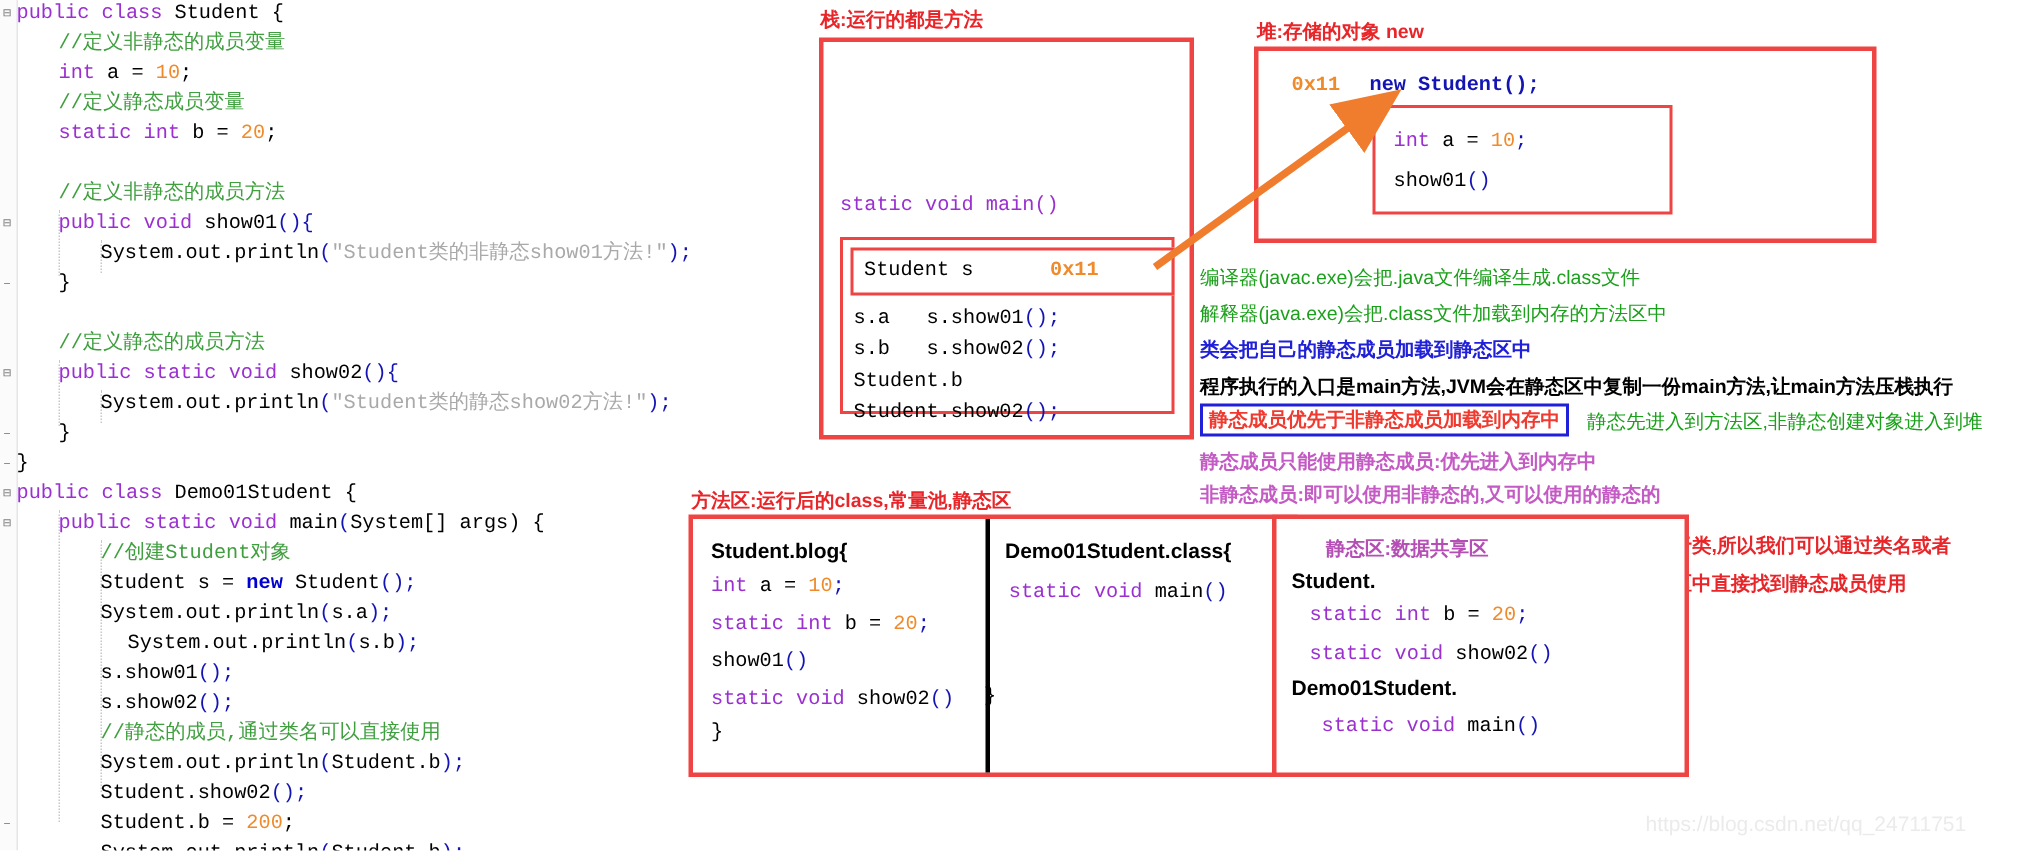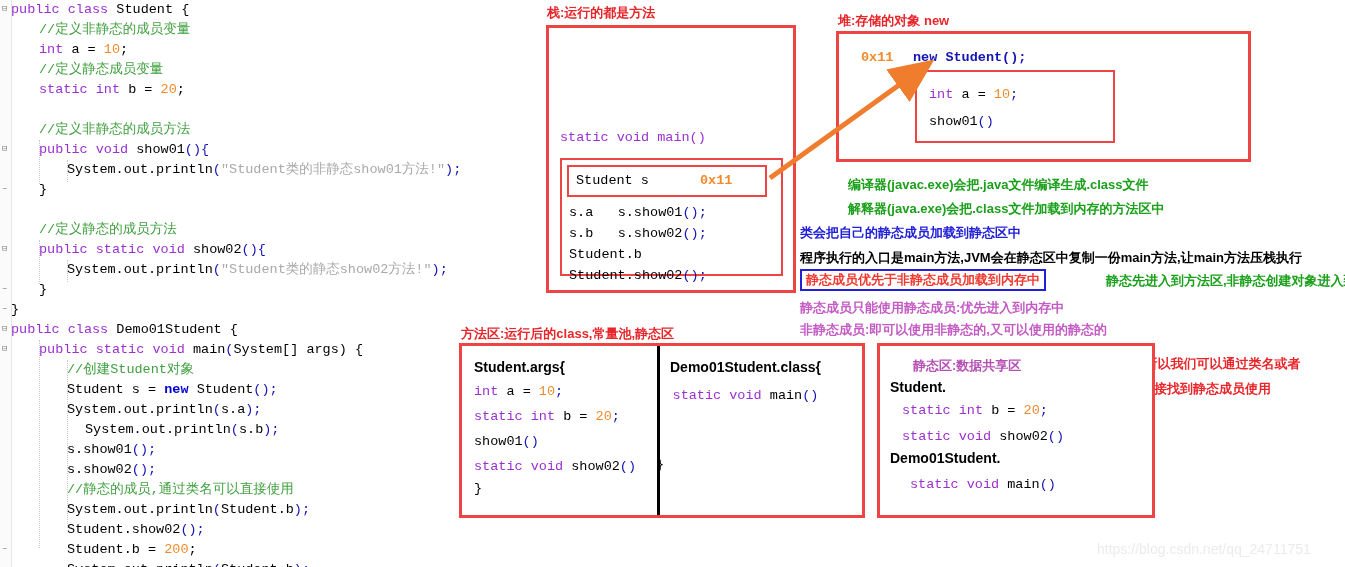--- a/index.html
+++ b/index.html
@@ -88,24 +88,23 @@
   .lbl-blue {
     position: absolute;
     color: #2020d8;
     font-weight: bold;
     font-size: 13px;
     white-space: pre;
   }
   .lbl-green {
     position: absolute;
     color: #1aa01a;
-    font-weight: bold;
-    font-size: 13px;
-    white-space: pre;
-    margin-left: 48px;
+    font-weight: normal;
+    font-size: 13px;
+    white-space: pre;
   }
   .lbl-black {
     position: absolute;
     color: #000000;
     font-weight: bold;
     font-size: 13px;
     white-space: pre;
   }
   .lbl-purple {
     position: absolute;
@@ -213,21 +212,21 @@
 </div>
 
 <div class="lbl-red" style="left:547px; top:4px;">栈:运行的都是方法</div>
 
 <div class="box" style="left:546px; top:25px; width:250px; height:268px;">
 
   <div class="mono" style="position:absolute; left:11px; top:102px; color:#9b30d0;"><span>static void main()</span></div>
 
   <div class="box box-thin" style="left:11px; top:130px; width:223px; height:118px;">
 
-    <div class="box box-thin" style="left:5px; top:5px; width:200px; height:32px;">
+    <div class="box box-thin" style="left:5px; top:5px; width:216px; height:32px;">
       <div class="mono" style="position:absolute; left:7px; top:6px; color:#000;">Student s</div>
       <div class="mono" style="position:absolute; left:131px; top:6px; color:#ef8b2c; font-weight:bold;">0x11</div>
     </div>
 
     <div id="stack-usage" style="position:absolute; left:7px; top:42px;">
         <div class="mono" style="line-height: 21px; color: rgb(0, 0, 0);"><span class="plain">s</span><span class="plain">.</span><span class="plain">a</span><span class="plain">   </span><span class="plain">s</span><span class="plain">.</span><span class="plain">show01</span><span class="pun">();</span></div>
         <div class="mono" style="line-height: 21px; color: rgb(0, 0, 0);"><span class="plain">s</span><span class="plain">.</span><span class="plain">b</span><span class="plain">   </span><span class="plain">s</span><span class="plain">.</span><span class="plain">show02</span><span class="pun">();</span></div>
         <div class="mono" style="line-height: 21px; color: rgb(0, 0, 0);"><span class="plain">Student</span><span class="plain">.</span><span class="plain">b</span></div>
         <div class="mono" style="line-height: 21px; color: rgb(0, 0, 0);"><span class="plain">Student</span><span class="plain">.</span><span class="plain">show02</span><span class="pun">();</span></div>
       </div>
@@ -260,40 +259,40 @@
 <div class="lbl-red" style="left:1037px; top:355px;">静态的成员属于类,所以我们可以通过类名或者</div>
 <div class="lbl-red" style="left:1037px; top:380px;">对象名在静态区中直接找到静态成员使用</div>
 
 <div class="lbl-red" style="left:461px; top:325px;">方法区:运行后的class,常量池,静态区</div>
 
 <div class="box" style="left:459px; top:343px; width:406px; height:175px;">
 
   <div style="position:absolute; left:195px; top:0; width:3px; height:169px; background:#000;"></div>
 
   <div style="position:absolute; left:12px; top:13px;">
-    <div class="lbl-bold-black" style="position:static; color:#000;">Student.args{</div>
+    <div class="lbl-bold-black" style="position:static; color:#000;">Student.blog{</div>
     <div id="ma-class-a-lines" style="margin-top:4px;">
         <div class="mono" style="line-height: 25px; color: rgb(0, 0, 0);"><span class="kw2">int</span><span class="plain"> </span><span class="plain">a</span><span class="plain"> = </span><span class="num">10</span><span class="pun">;</span></div>
         <div class="mono" style="line-height: 25px; color: rgb(0, 0, 0);"><span class="kw2">static</span><span class="plain"> </span><span class="kw2">int</span><span class="plain"> </span><span class="plain">b</span><span class="plain"> = </span><span class="num">20</span><span class="pun">;</span></div>
         <div class="mono" style="line-height: 25px; color: rgb(0, 0, 0);"><span class="plain">show01</span><span class="pun">()</span></div>
         <div class="mono" style="line-height: 25px; color: rgb(0, 0, 0);"><span class="kw2">static</span><span class="plain"> </span><span class="kw2">void</span><span class="plain"> </span><span class="plain">show02</span><span class="pun">()</span></div>
       </div>
     <div class="mono" style="color:#000; margin-top:2px;">}</div>
   </div>
 
   <div style="position:absolute; left:208px; top:13px;text-align:center;">
     <div class="lbl-bold-black" style="position:static; color:#000;">Demo01Student.class{</div>
     <div id="ma-class-b-lines" style="margin-top:8px;">
         <div class="mono" style="line-height: 25px; color: rgb(0, 0, 0);"><span class="kw2">static</span><span class="plain"> </span><span class="kw2">void</span><span class="plain"> </span><span class="plain">main</span><span class="pun">()</span></div>
       </div>
     <div class="mono" style="color:#000; position:absolute; left:-14px; top:98px;">}</div>
   </div>
 </div>
 
-<div class="box" style="left:848px; top:343px; width:278px; height:175px;margin-left:29px;">
+<div class="box" style="left:848px; top:343px; width:278px; height:175px;">
   <div class="lbl-purple-title" style="left:33px; top:11px;">静态区:数据共享区</div>
 
   <div class="lbl-bold-black" style="left:10px; top:33px;">Student.</div>
   <div id="sa-group1" style="position:absolute; left:22px; top:52px;">
       <div class="mono" style="line-height: 26px; color: rgb(0, 0, 0);"><span class="kw2">static</span><span class="plain"> </span><span class="kw2">int</span><span class="plain"> </span><span class="plain">b</span><span class="plain"> = </span><span class="num">20</span><span class="pun">;</span></div>
       <div class="mono" style="line-height: 26px; color: rgb(0, 0, 0);"><span class="kw2">static</span><span class="plain"> </span><span class="kw2">void</span><span class="plain"> </span><span class="plain">show02</span><span class="pun">()</span></div>
     </div>
 
   <div class="lbl-bold-black" style="left:10px; top:104px;">Demo01Student.</div>
   <div id="sa-group2" style="position:absolute; left:30px; top:126px;">

